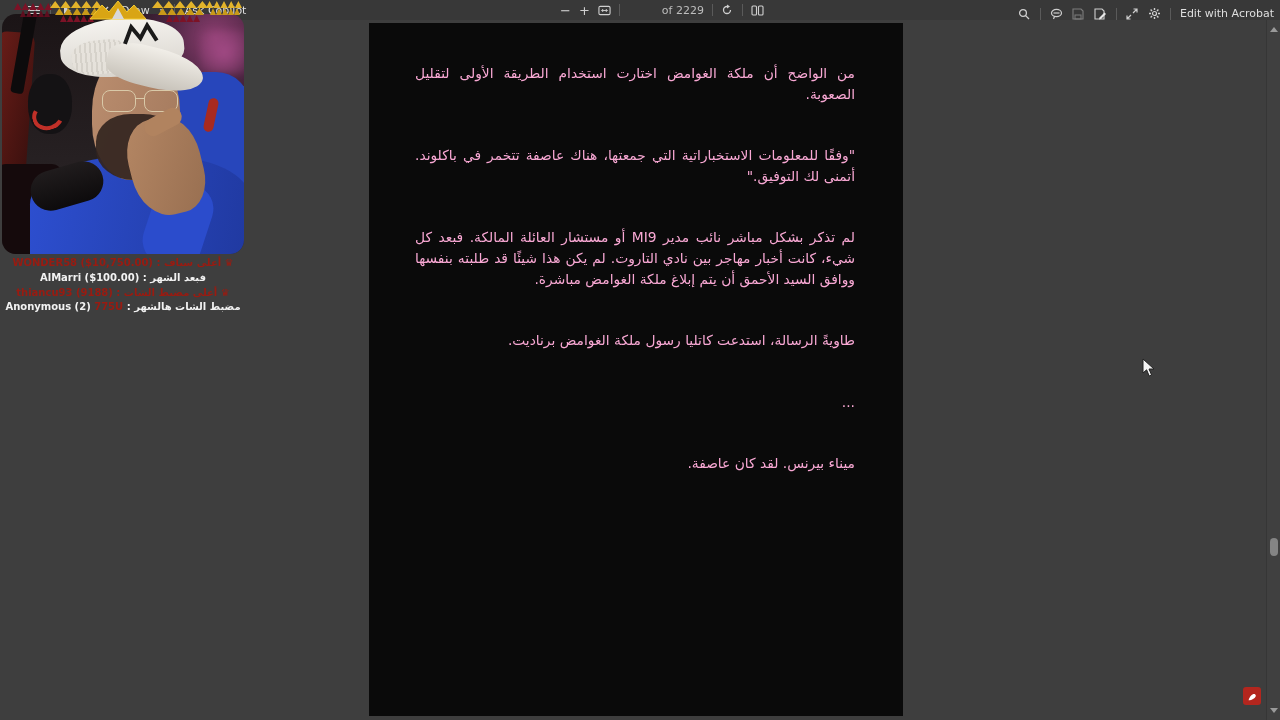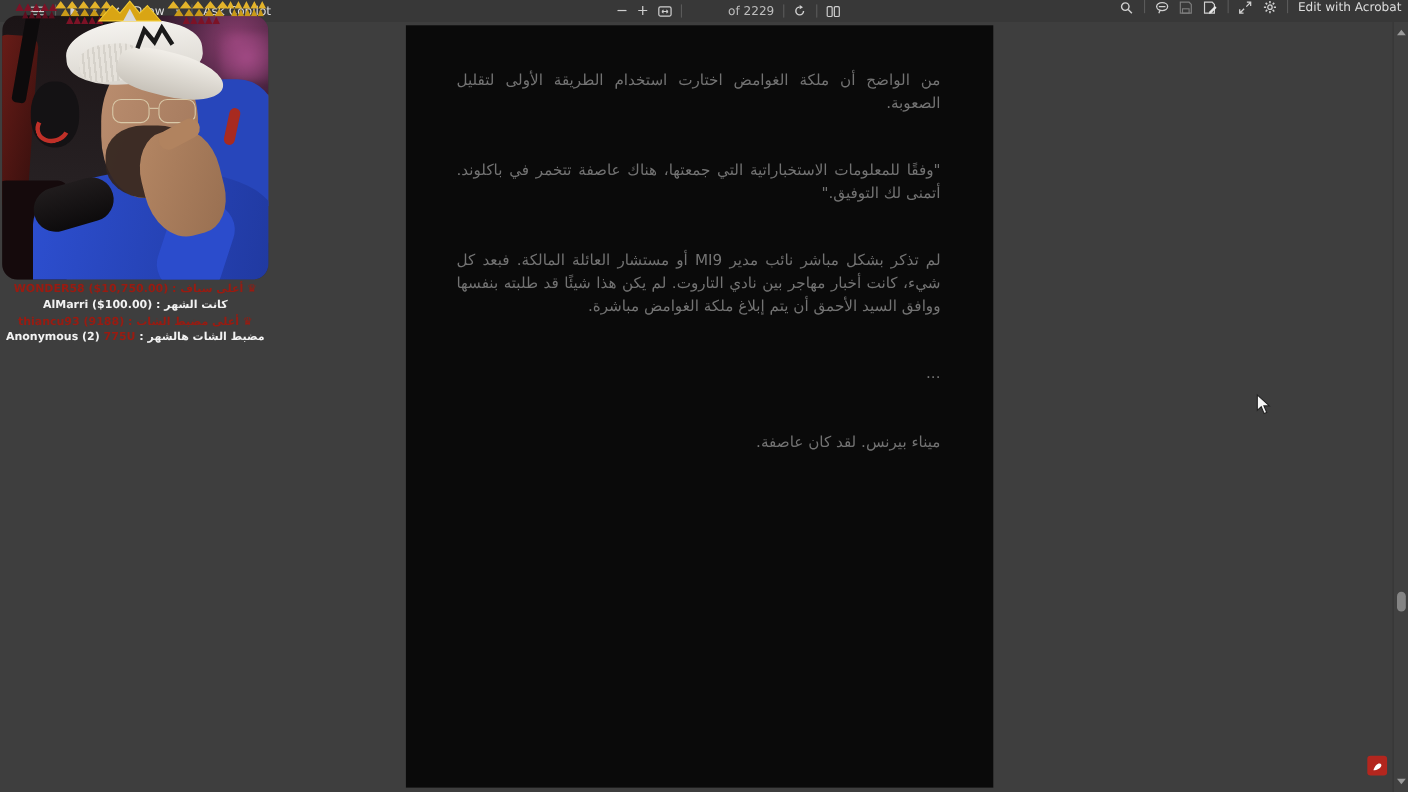--- a/index.html
+++ b/index.html
@@ -5,38 +5,38 @@
   * { margin:0; padding:0; box-sizing:border-box; }
   html,body { width:1280px; height:720px; overflow:hidden; background:#3e3e3e;
               font-family:"DejaVu Sans","Liberation Sans",sans-serif; }
   .screen { position:absolute; left:0; top:0; width:1280px; height:720px; }
 
   
   .toolbar { position:absolute; left:0; top:0; width:1280px; height:20px;
              background:#383838; color:#cfcfcf; font-size:11px; }
   .tb-left  { position:absolute; left:0; top:0; height:20px; display:flex; align-items:center; gap:10px; padding-left:28px; }
   .tb-center{ position:absolute; left:560px; top:0; height:20px; display:flex; align-items:center; gap:8px; }
-  .tb-right { position:absolute; right:6px; top:0; height:20px; display:flex; align-items:flex-start; gap:9px; }
+  .tb-right { position:absolute; right:6px; top:0; height:20px; display:flex; align-items:flex-end; gap:9px; }
   .tb-icon { width:13px; height:13px; display:inline-flex; align-items:center; justify-content:center; color:#cfcfcf; }
   .tb-icon svg { display:block; }
   .tb-divider { width:1px; height:12px; background:#5a5a5a; }
   .tb-label { color:#dedede; font-size:11px; white-space:nowrap; }
   .tb-dim { color:#bdbdbd; font-size:11px; }
   .page-input { width:26px; height:15px; background:#2e2e2e; border:1px solid #6a6a6a; border-radius:2px;
                 color:#f0f0f0; font-size:10.5px; text-align:center; font-family:"DejaVu Sans",sans-serif;margin-top:40px; }
   .zoom-glyph { font-size:13px; color:#cfcfcf; line-height:1; }
   .chev { font-size:8px; color:#a8a8a8; }
   .hamburger { display:inline-block; width:12px; }
   .hamburger span { display:block; height:1.5px; background:#cfcfcf; margin:2px 0; }
 
   
   .content-bg { position:absolute; left:0; top:20px; width:1280px; height:700px; background:#3e3e3e; }
   .pdf-page { position:absolute; left:369px; top:23px; width:534px; height:693px; background:#0a0a0a; }
   .page-text { position:absolute; left:46px; right:48px; top:40px; direction:rtl;
-               color:#737373; font-size:13.8px; line-height:20.6px; text-align:justify; }
+               color:#f9a8d4; font-size:13.8px; line-height:20.6px; text-align:justify; }
   .page-text p { margin:0 0 41px 0; }
 
   
   .scrollbar { position:absolute; left:1266px; top:20px; width:14px; height:700px; background:#404040; border-left:1px solid #363636; }
   .sb-arrow { position:absolute; left:3px; width:8px; height:8px; }
   .sb-arrow.up   { top:4px;  border-left:4px solid transparent; border-right:4px solid transparent; border-bottom:5px solid #9a9a9a; width:0; }
   .sb-arrow.down { bottom:4px; border-left:4px solid transparent; border-right:4px solid transparent; border-top:5px solid #9a9a9a; width:0; }
   .sb-thumb { position:absolute; left:3px; top:518px; width:8px; height:18px; background:#848484; border-radius:4px; }
 
   
@@ -196,20 +196,21 @@
     </div>
   </div>
 
   <div class="content-bg"></div>
 
   <div class="pdf-page">
     <div class="page-text">
       <p>من الواضح أن ملكة الغوامض اختارت استخدام الطريقة الأولى لتقليل الصعوبة.</p>
       <p>"وفقًا للمعلومات الاستخباراتية التي جمعتها، هناك عاصفة تتخمر في باكلوند. أتمنى لك التوفيق."</p>
       <p>لم تذكر بشكل مباشر نائب مدير MI9 أو مستشار العائلة المالكة. فبعد كل شيء، كانت أخبار مهاجر بين نادي التاروت. لم يكن هذا شيئًا قد طلبته بنفسها ووافق السيد الأحمق أن يتم إبلاغ ملكة الغوامض مباشرة.</p>
+      <p>طاويةً الرسالة، استدعت كاتليا رسول ملكة الغوامض برناديت.</p>
       <p>...</p>
       <p>ميناء بيرنس. لقد كان عاصفة.</p>
     </div>
   </div>
 
   <div class="scrollbar">
     <div class="sb-arrow up"></div>
     <div class="sb-thumb"></div>
     <div class="sb-arrow down"></div>
   </div>
@@ -256,21 +257,21 @@
     </svg>
     <div class="zz gold" style="left:152px; top:1px;  width:56px;"></div>
     <div class="zz gold2" style="left:158px; top:8px;  width:46px;"></div>
     <div class="zz dred" style="left:166px; top:15px; width:34px;"></div>
     <div class="zz gold" style="left:206px; top:1px;  width:36px;"></div>
     <div class="zz gold2" style="left:210px; top:8px;  width:30px;"></div>
   </div>
 
   <div class="stats">
     <div class="stat-red">♛ أعلى سياف : WONDER58 ($10,750.00)</div>
-    <div class="stat-white">كانت الشهر : AlMarri ($100.00)</div>
+    <div class="stat-white">فبعد الشهر : AlMarri ($100.00)</div>
     <div class="stat-red">♛ أعلى مضبط الشات : thiancu93 (9188)</div>
     <div>
       <span class="stat-white">مضبط الشات هالشهر : Anonymous (2)</span>
       <span class="stat-red">775U</span>
     </div>
   </div>
 
   <svg class="cursor" width="14" height="20" viewBox="0 0 14 20">
     <path d="M1 1 L1 15 L4.6 11.8 L7.2 18 L9.6 17 L7 11 L12 11 Z" fill="#f5f5f5" stroke="#222" stroke-width="1"></path>
   </svg>

